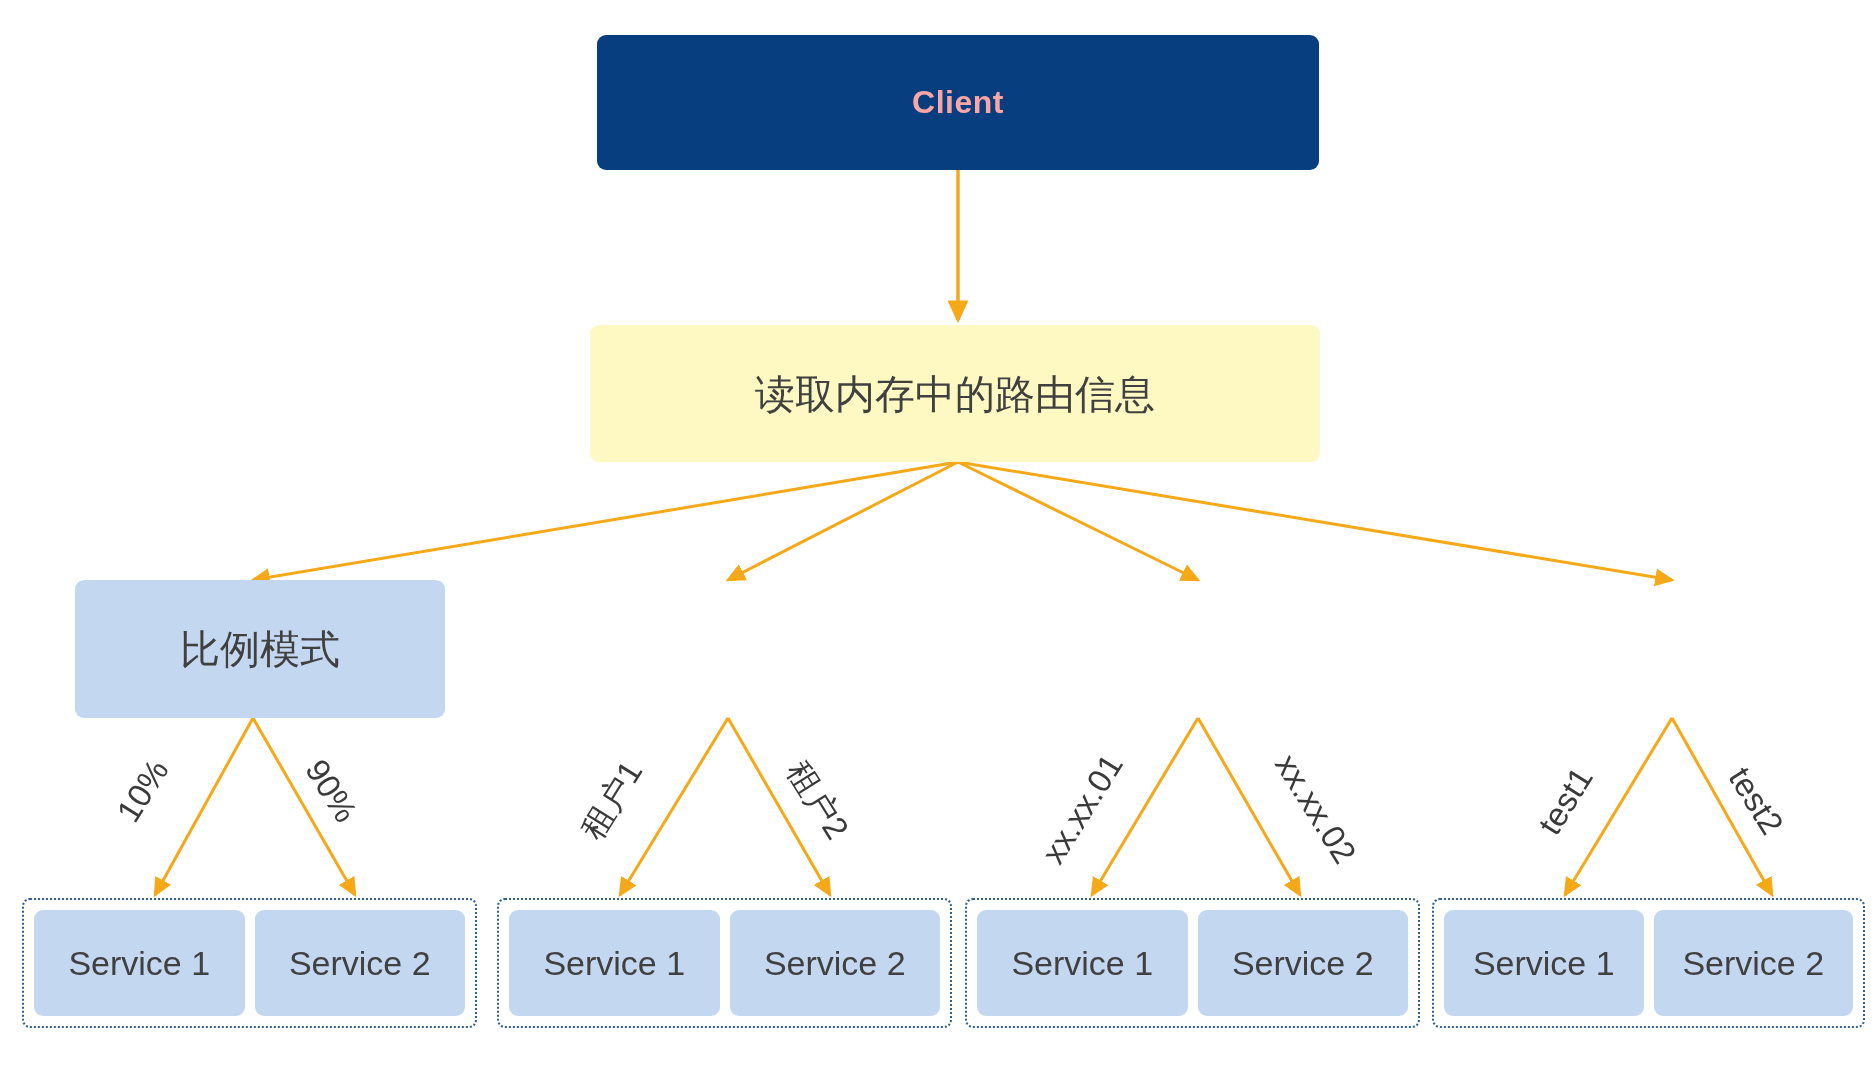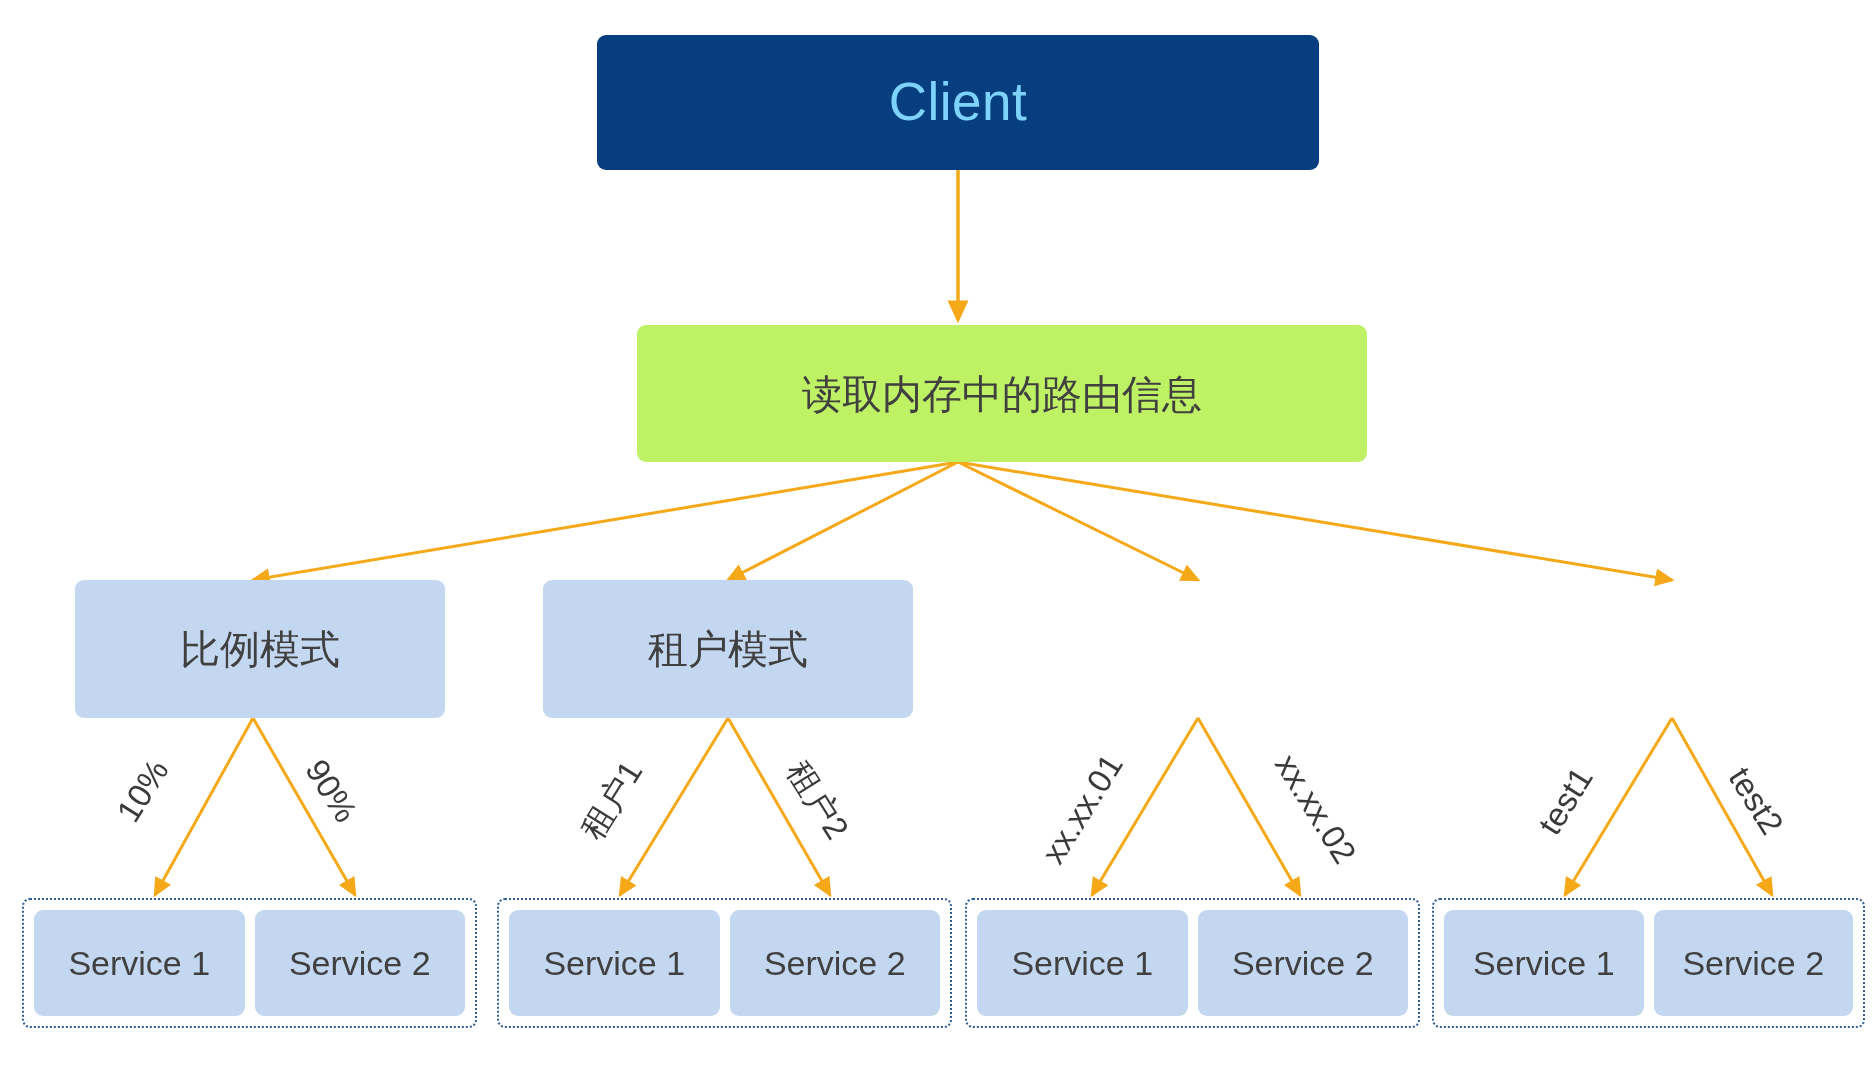--- a/index.html
+++ b/index.html
@@ -32,30 +32,29 @@
     box-sizing: border-box;
     display: flex;
     align-items: center;
     justify-content: center;
     text-align: center;
     border-radius: 9px;
     line-height: 1.15;
   }
   .node-client {
     background: #063E7F;
-    color: #7dd3fc;
-    font-weight: normal;
-    font-size: 53px;
+    color: #fca5a5;
+    font-weight: bold;
+    font-size: 32px;
     letter-spacing: 0.5px;
   }
   .node-blue {
-    background: #bef264;
+    background: #fef9c3;
     color: #404040;
     font-size: 40px;
-    margin-left: 47px;
   }
   .node-mode {
     background: #C3D8F0;
     color: #404040;
     font-size: 40px;
   }
   .service-group {
     position: absolute;
     box-sizing: border-box;
     border: 2px dotted #2E5F96;
@@ -124,23 +123,20 @@
     <span>Client</span>
   </div>
 
   <div class="node node-blue" style="left:590px; top:325px; width:730px; height:137px;">
     <span>读取内存中的路由信息</span>
   </div>
 
   <div class="node node-mode" style="left:75px; top:580px; width:370px; height:138px;">
     <span>比例模式</span>
   </div>
-  <div class="node node-mode" style="left:543px; top:580px; width:370px; height:138px;">
-    <span>租户模式</span>
-  </div>
 
   <div class="edge-label" style="left:110px; top:772px; transform:rotate(-58deg);">
     <span>10%</span>
   </div>
   <div class="edge-label" style="left:298px; top:772px; transform:rotate(58deg);">
     <span>90%</span>
   </div>
 
   <div class="edge-label" style="left:570px; top:778px; transform:rotate(-58deg);">
     <span>租户1</span>

